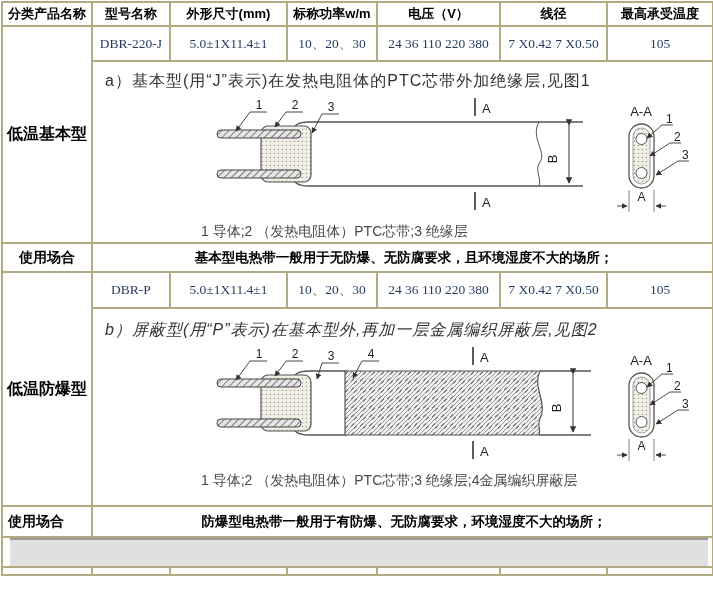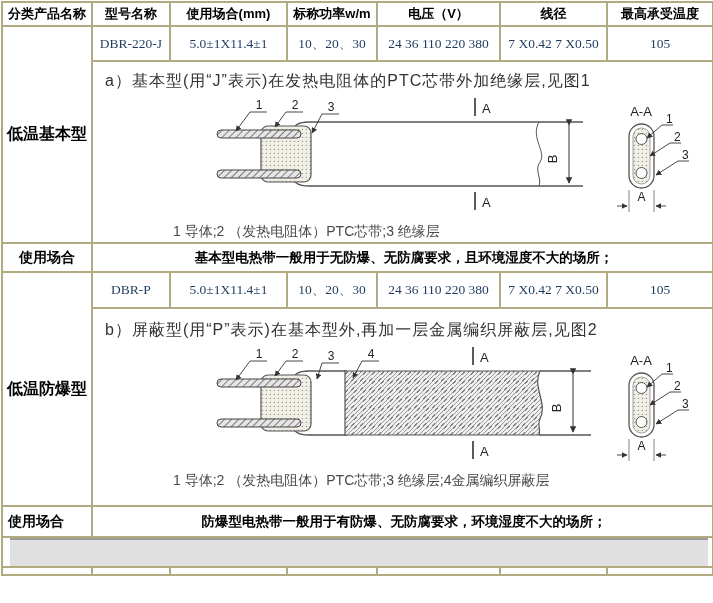--- a/index.html
+++ b/index.html
@@ -30,24 +30,24 @@
   td.category { font-weight:bold; font-size:16px; text-align:center; vertical-align:middle; }
   td.val {
     font-family:"Liberation Serif","DejaVu Serif",serif;
     color:#1f3a5f; font-size:13.5px; text-align:center; vertical-align:middle;
   }
   td.figure-cell { vertical-align:top; padding:0; }
   .fig-caption {
     font-size:16px; color:#333; letter-spacing:1px;
     padding:9px 0 2px 12px; height:34px; white-space:nowrap;
   }
-  .fig-caption.b { height:36px; padding-top:11px; }
+  .fig-caption.b { height:36px; padding-top:11px;font-style:italic; }
   svg.fig { display:block; }
   .fig-legend {
-    font-size:14px; color:#4a4a4a; padding-left:80px; padding-top:2px; white-space:nowrap;
+    font-size:14px; color:#4a4a4a; padding-left:108px; padding-top:2px; white-space:nowrap;
   }
   td.usage-label { font-weight:bold; font-size:14px; text-align:center; vertical-align:middle;border-radius:13px; }
   td.usage-label.left { text-align:left; padding-left:5px; }
   td.usage-text { font-weight:bold; font-size:13.5px; vertical-align:middle; padding-left:3px; white-space:nowrap;text-align:center; }
   td.grey-cell { position:relative; background:#fff; }
   .grey-bar {
     position:absolute; top:0; bottom:0; left:7px; right:4px;
     background:#e0e0e0; border-top:2px solid #9a9a9a;
   }
   td.stub { background:#fff; }
@@ -63,21 +63,21 @@
       <col style="width:117px">
     <col style="width:90px">
       <col style="width:123px">
       <col style="width:107px">
       <col style="width:106px">
   </colgroup>
   <thead>
     <tr class="r-head">
       <th>分类产品名称</th>
       <th>型号名称</th>
-      <th>使用场合(mm)</th>
+      <th>外形尺寸(mm)</th>
       <th>标称功率w/m</th>
       <th>电压（V）</th>
       <th>线径</th>
       <th>最高承受温度</th>
     </tr>
   </thead>
   <tbody>
 
     <tr class="r-data1">
       <td class="category" rowspan="2">低温基本型</td>

